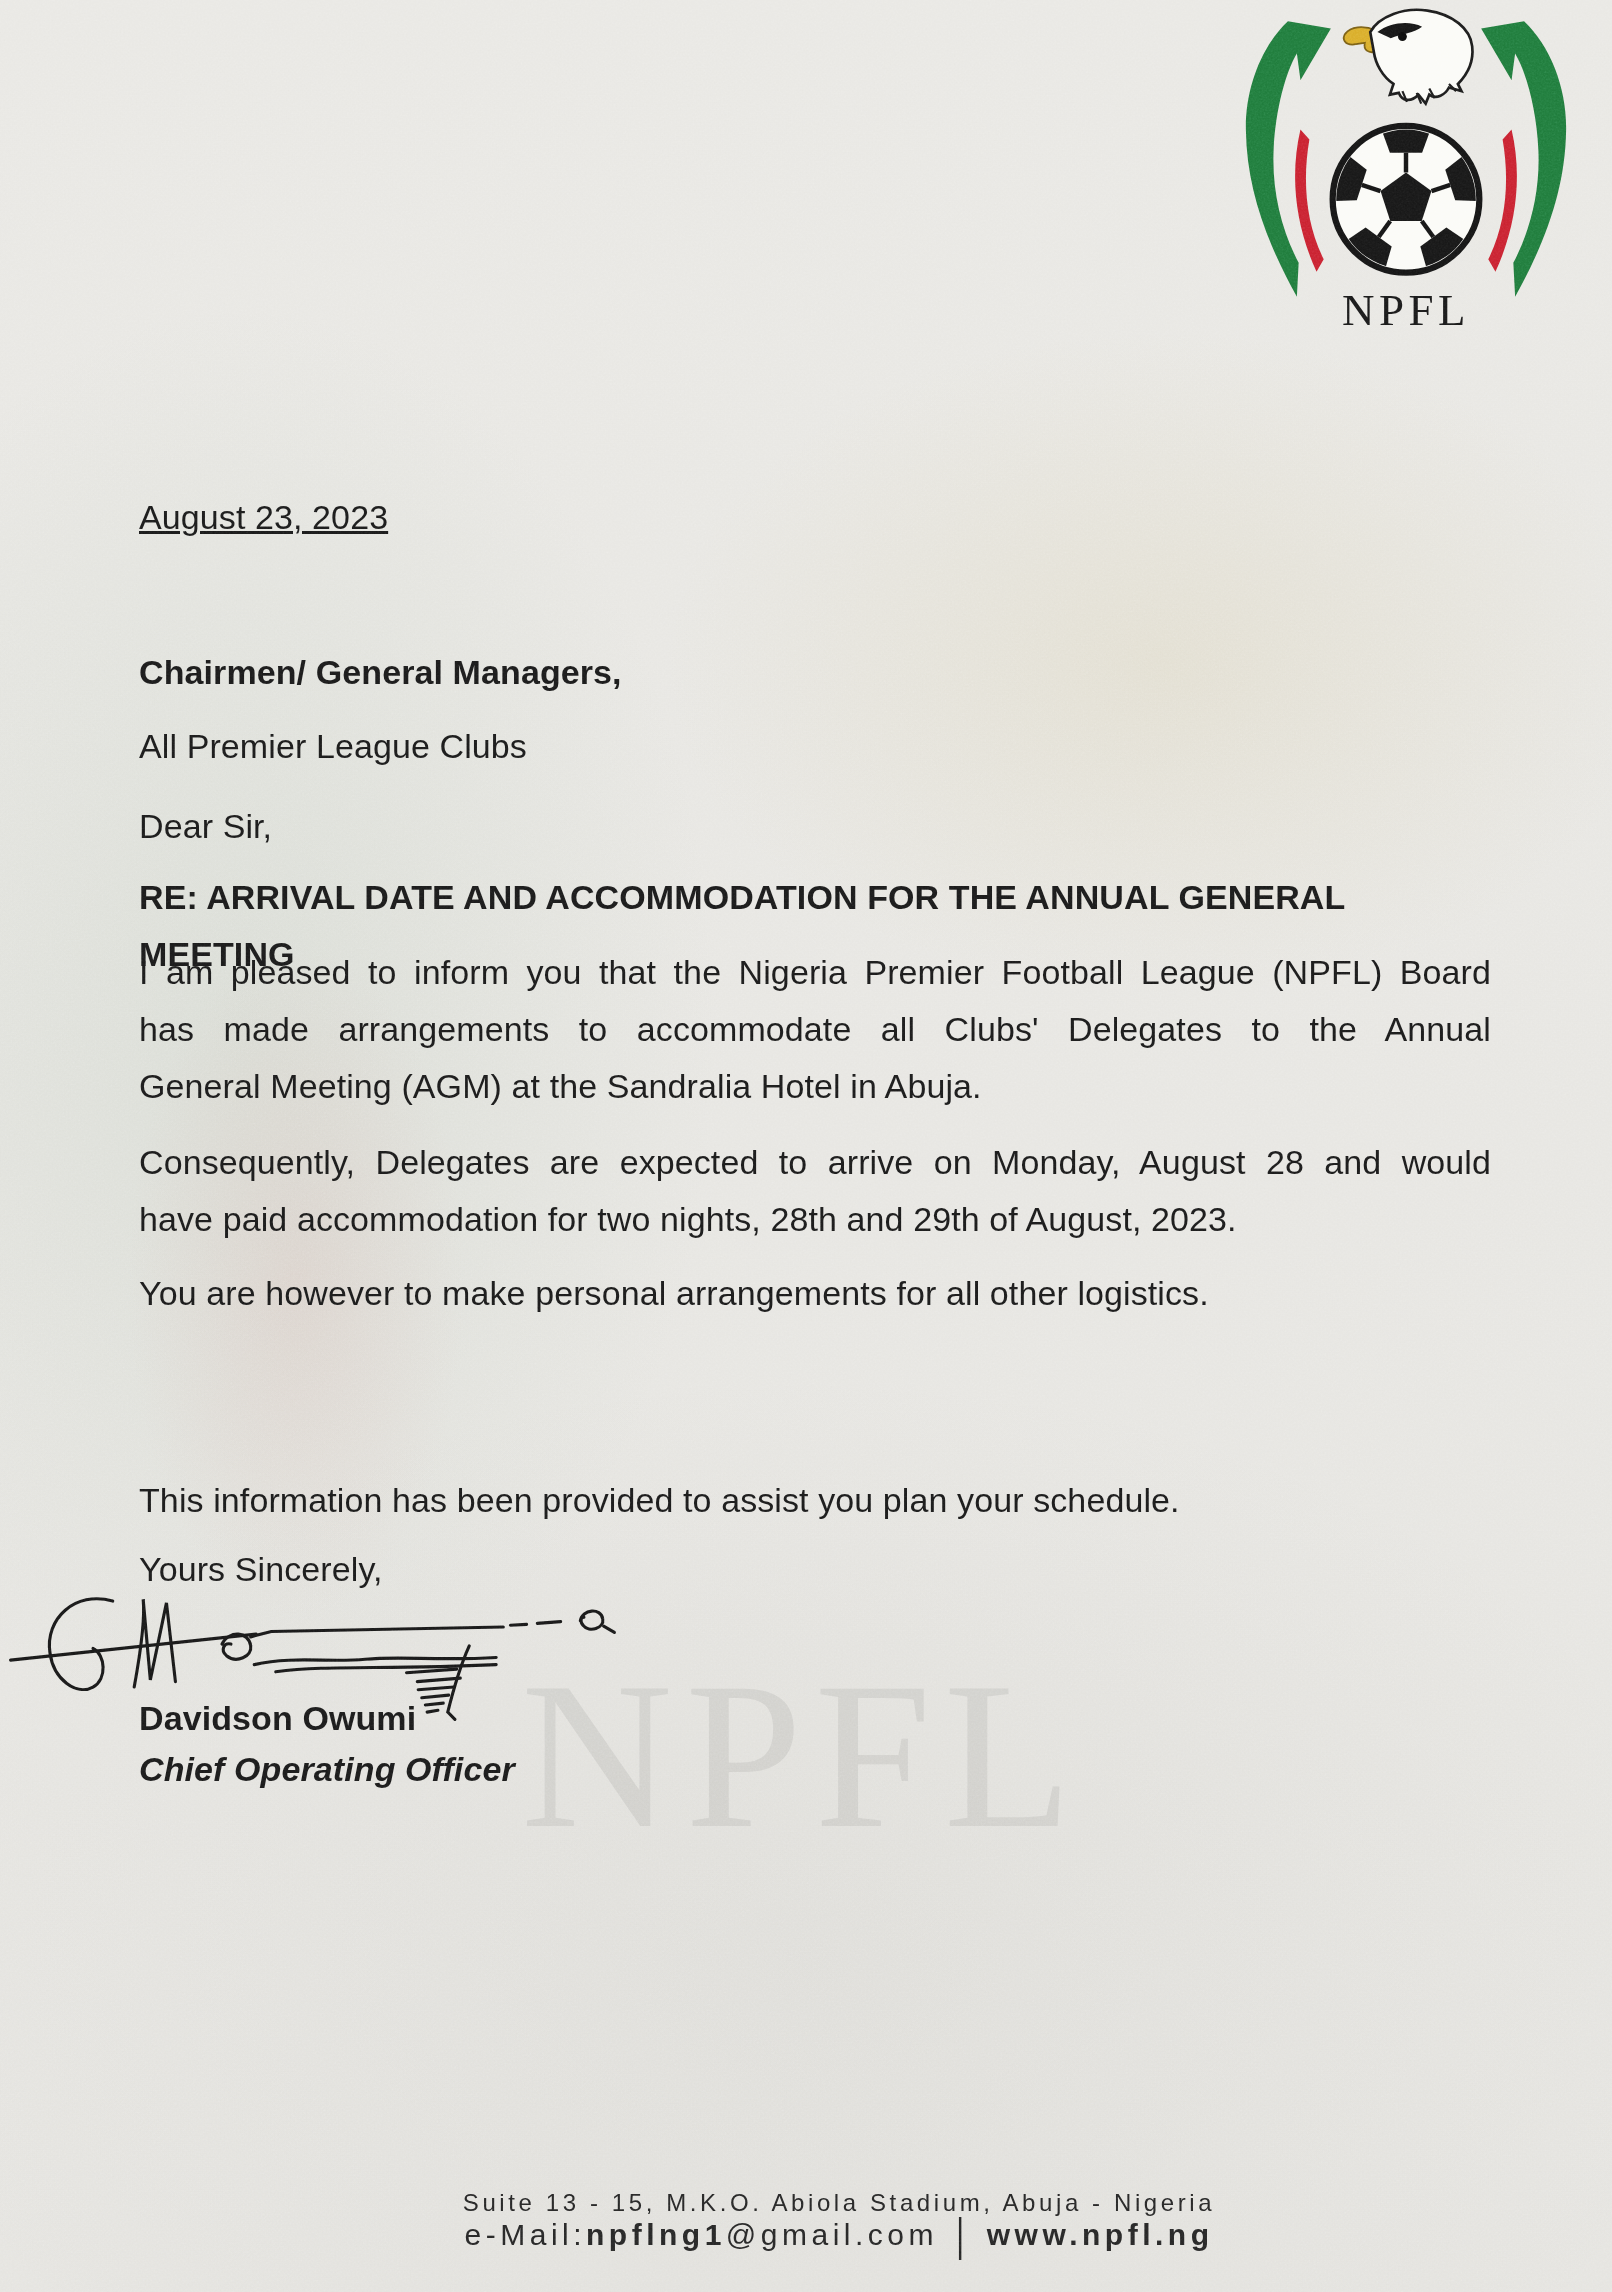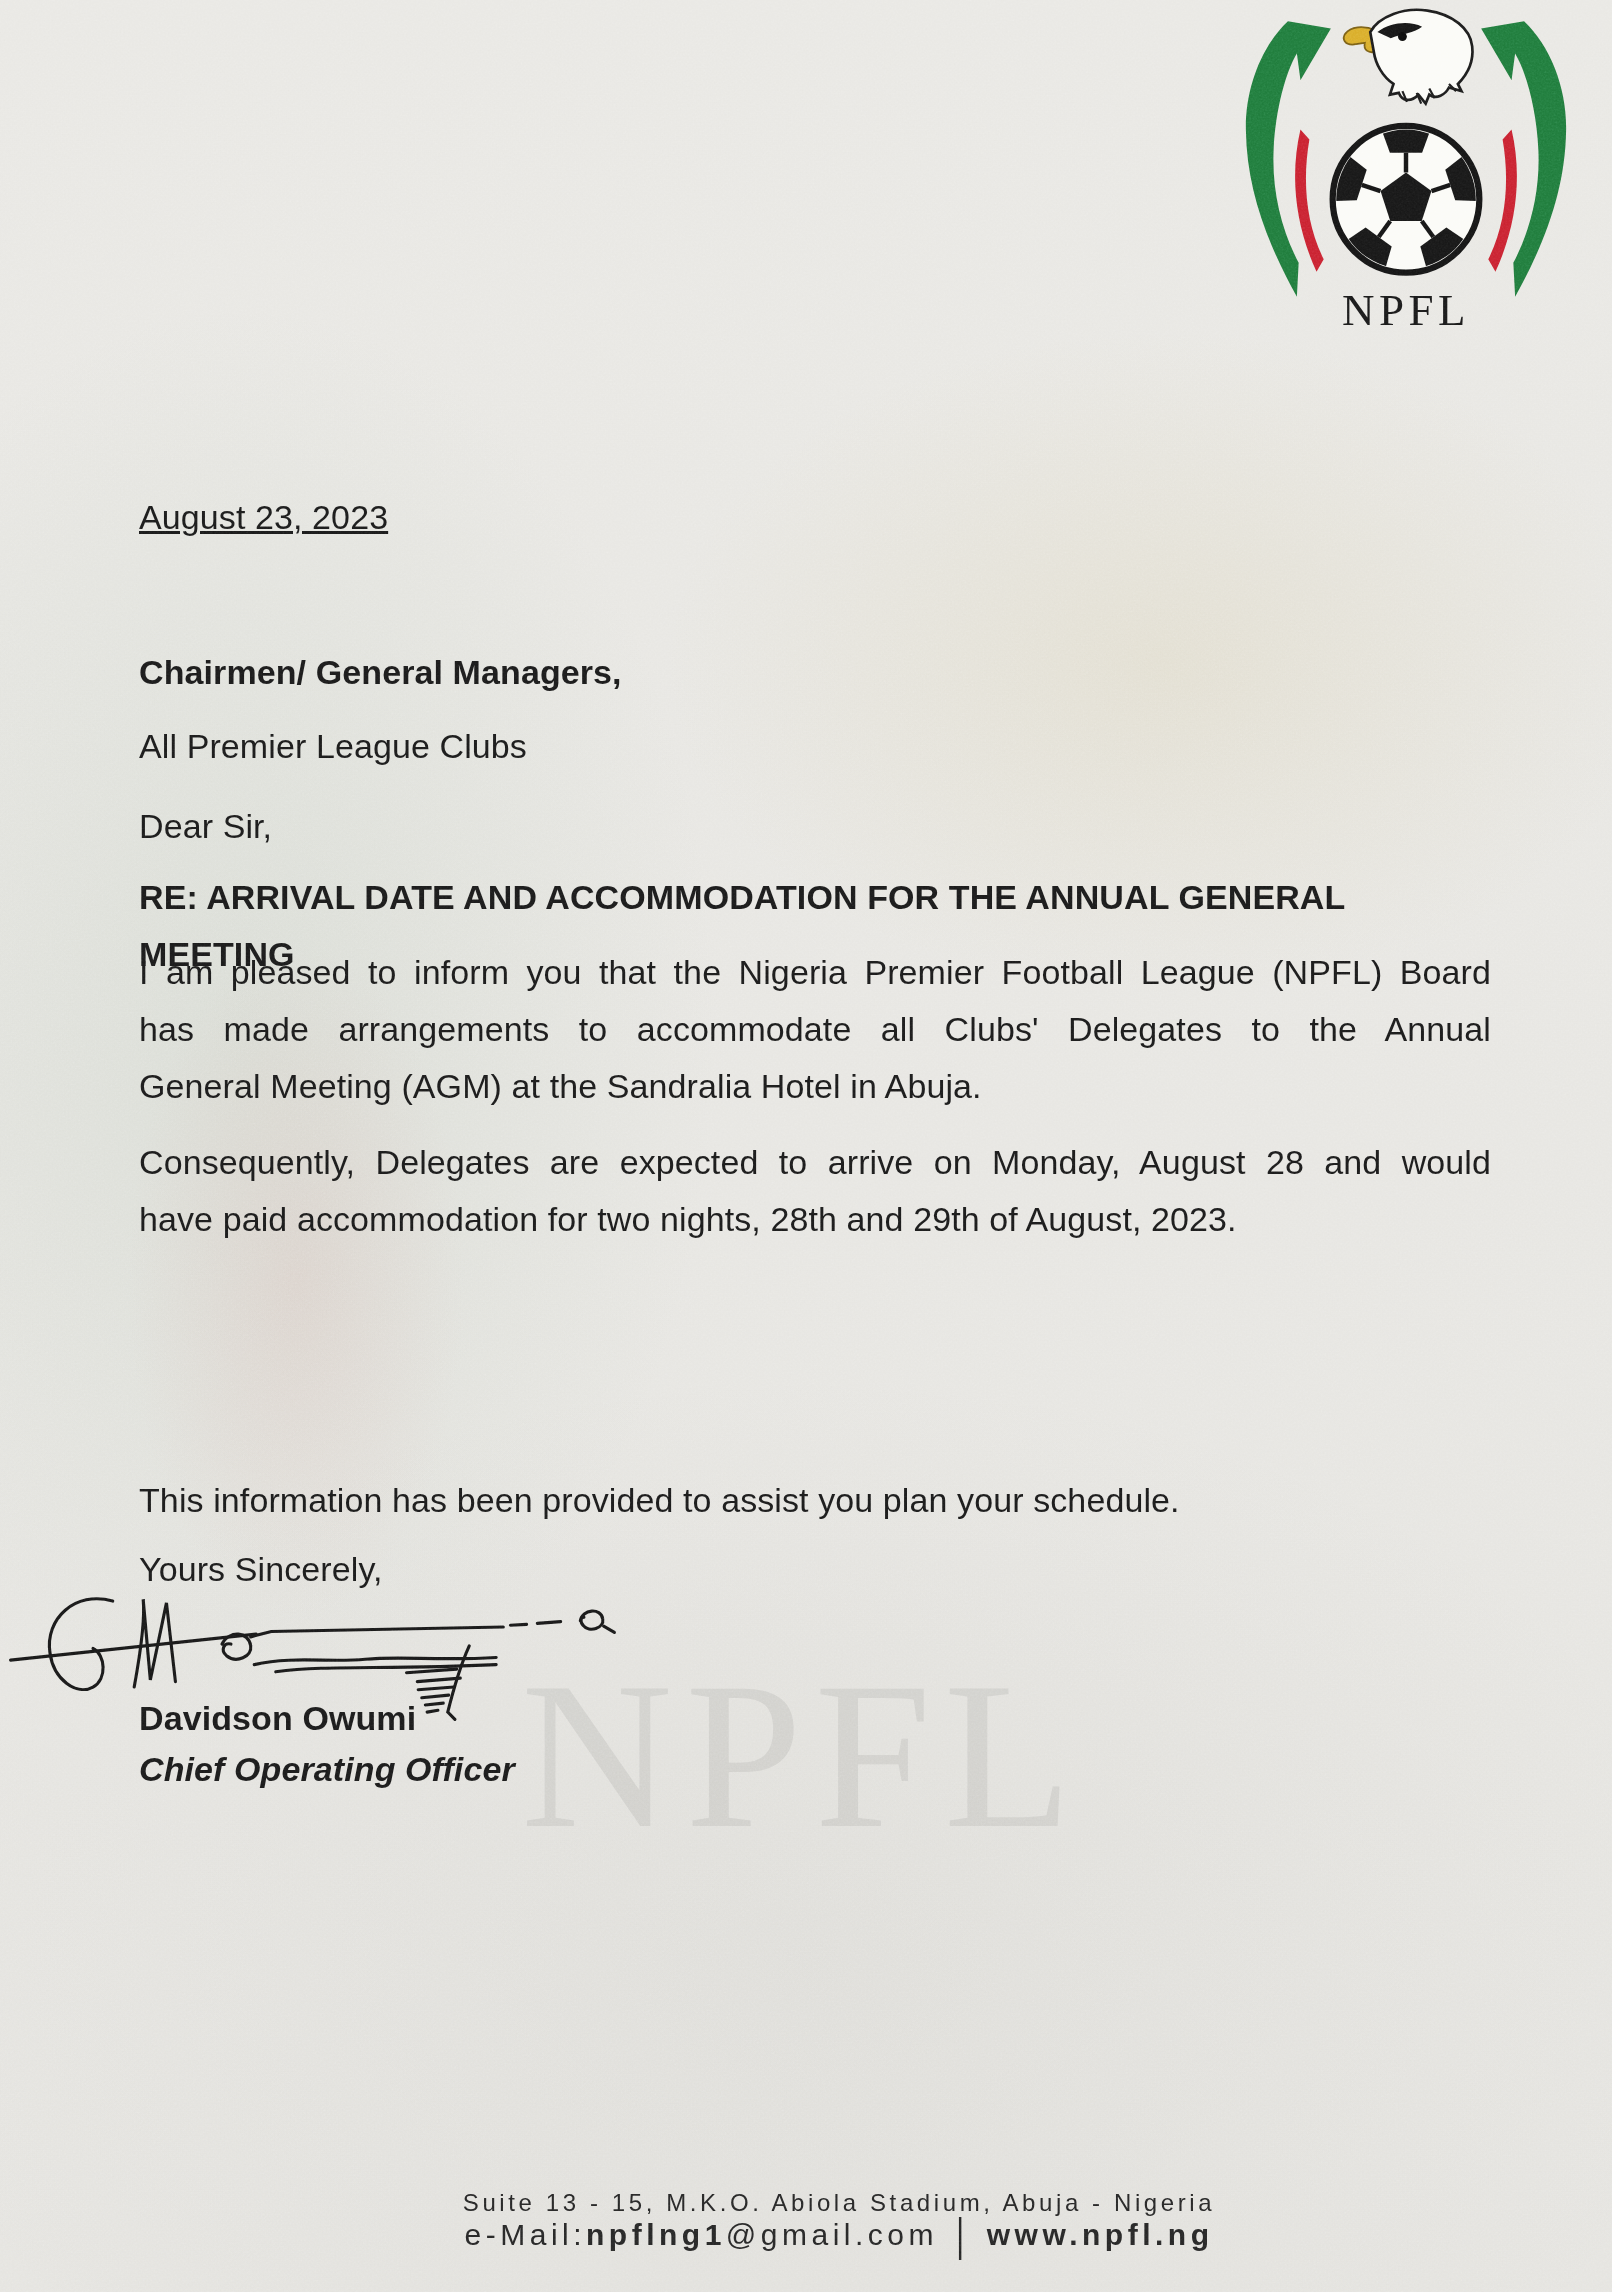--- a/index.html
+++ b/index.html
@@ -120,20 +120,23 @@
     <span class="ln jl">I am pleased to inform you that the Nigeria Premier Football League (NPFL) Board</span>
     <span class="ln jl">has made arrangements to accommodate all Clubs' Delegates to the Annual</span>
     <span class="ln">General Meeting (AGM) at the Sandralia Hotel in Abuja.</span>
   </div>
 
   <div class="abs txt" style="top:1134px;">
     <span class="ln jl">Consequently, Delegates are expected to arrive on Monday, August 28 and would</span>
     <span class="ln">have paid accommodation for two nights, 28th and 29th of August, 2023.</span>
   </div>
 
+  <div class="abs txt" style="top:1265px;">
+    <span class="ln">You are however to make personal arrangements for all other logistics.</span>
+  </div>
 
 
   <div class="abs txt" style="top:1472px;">
     <span class="ln">This information has been provided to assist you plan your schedule.</span>
   </div>
 
   <div class="abs txt" style="top:1541px;">Yours Sincerely,</div>
 
   <svg class="abs sig" width="645" height="139" viewBox="0 0 720 155">
     <g fill="none" stroke="#171717" stroke-width="3.5" stroke-linecap="round">

